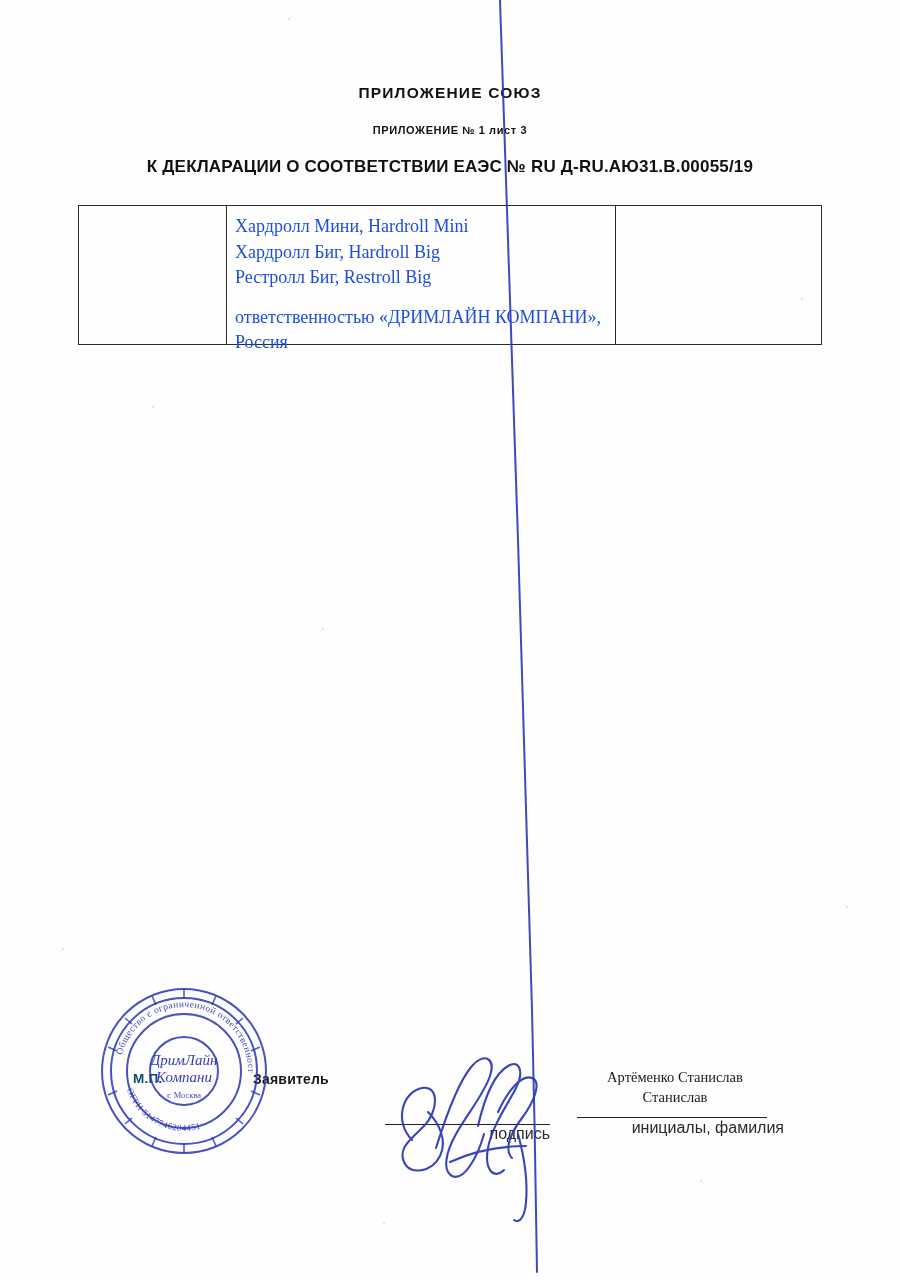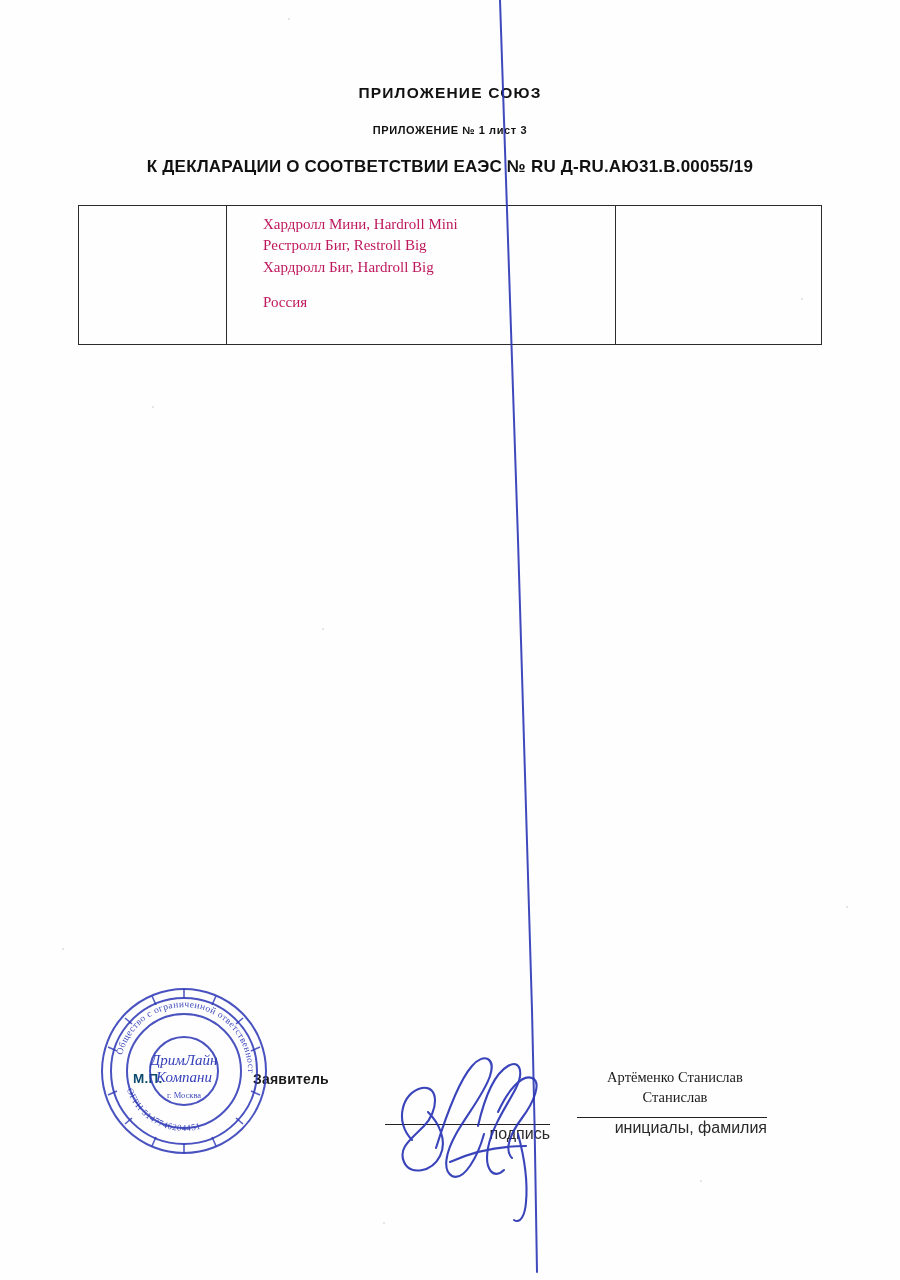--- a/index.html
+++ b/index.html
@@ -63,24 +63,23 @@
     width: 148px;
     border-right: 1px solid #2b2b2b;
     box-sizing: border-box;
   }
   .col-mid {
     flex: 1;
     border-right: 1px solid #2b2b2b;
     box-sizing: border-box;
     padding: 8px 10px 0 8px;
     font-family: "Liberation Serif", serif;
-    font-size: 15px;
+    font-size: 18px;
     line-height: 1.42;
-    color: #be185d;
-    margin-left: 28px;
+    color: #1d4ed8;
   }
   .col-right {
     width: 205px;
     box-sizing: border-box;
   }
   .cell-line {
     white-space: pre-wrap;
   }
   .cell-gap {
     height: 14px;
@@ -113,21 +112,21 @@
   .sig-line-1 { left: 385px; top: 1124px; width: 165px; }
   .sig-line-2 { left: 577px; top: 1117px; width: 190px; }
 
   .sig-caption {
     position: absolute;
     font-size: 16px;
     color: #2a2a2a;
     text-align: right;
   }
   .cap-signature { left: 385px; top: 1125px; width: 165px; }
-  .cap-initials  { left: 577px; top: 1119px; width: 190px; }
+  .cap-initials  { left: 594px; top: 1119px; width: 190px; }
 
   .signer-name {
     position: absolute;
     left: 570px;
     top: 1068px;
     width: 210px;
     text-align: center;
     font-size: 14.5px;
     line-height: 1.35;
     color: #1a1a1a;
@@ -185,23 +184,24 @@
 <div class="page">
 
   <div class="heading-block h1">ПРИЛОЖЕНИЕ СОЮЗ</div>
   <div class="heading-block h2">ПРИЛОЖЕНИЕ № 1 лист 3</div>
   <div class="heading-block h3">К ДЕКЛАРАЦИИ О СООТВЕТСТВИИ ЕАЭС № RU Д-RU.АЮ31.В.00055/19</div>
 
   <div class="doc-table">
     <div class="col-left"></div>
     <div class="col-mid">
       <div class="cell-line">Хардролл Мини, Hardroll Mini</div>
+      <div class="cell-line">Хардролл Биг, Hardroll Big</div>
       <div class="cell-line">Рестролл Биг, Restroll Big</div>
-      <div class="cell-line">Хардролл Биг, Hardroll Big</div>
       <div class="cell-gap"></div>
+      <div class="cell-line">ответственностью «ДРИМЛАЙН КОМПАНИ»,</div>
       <div class="cell-line">Россия</div>
     </div>
     <div class="col-right"></div>
   </div>
 
   <div class="mp-label">М.П.</div>
   <div class="applicant-label">Заявитель</div>
 
   <div class="signer-name">
     <div>Артёменко Станислав</div>

